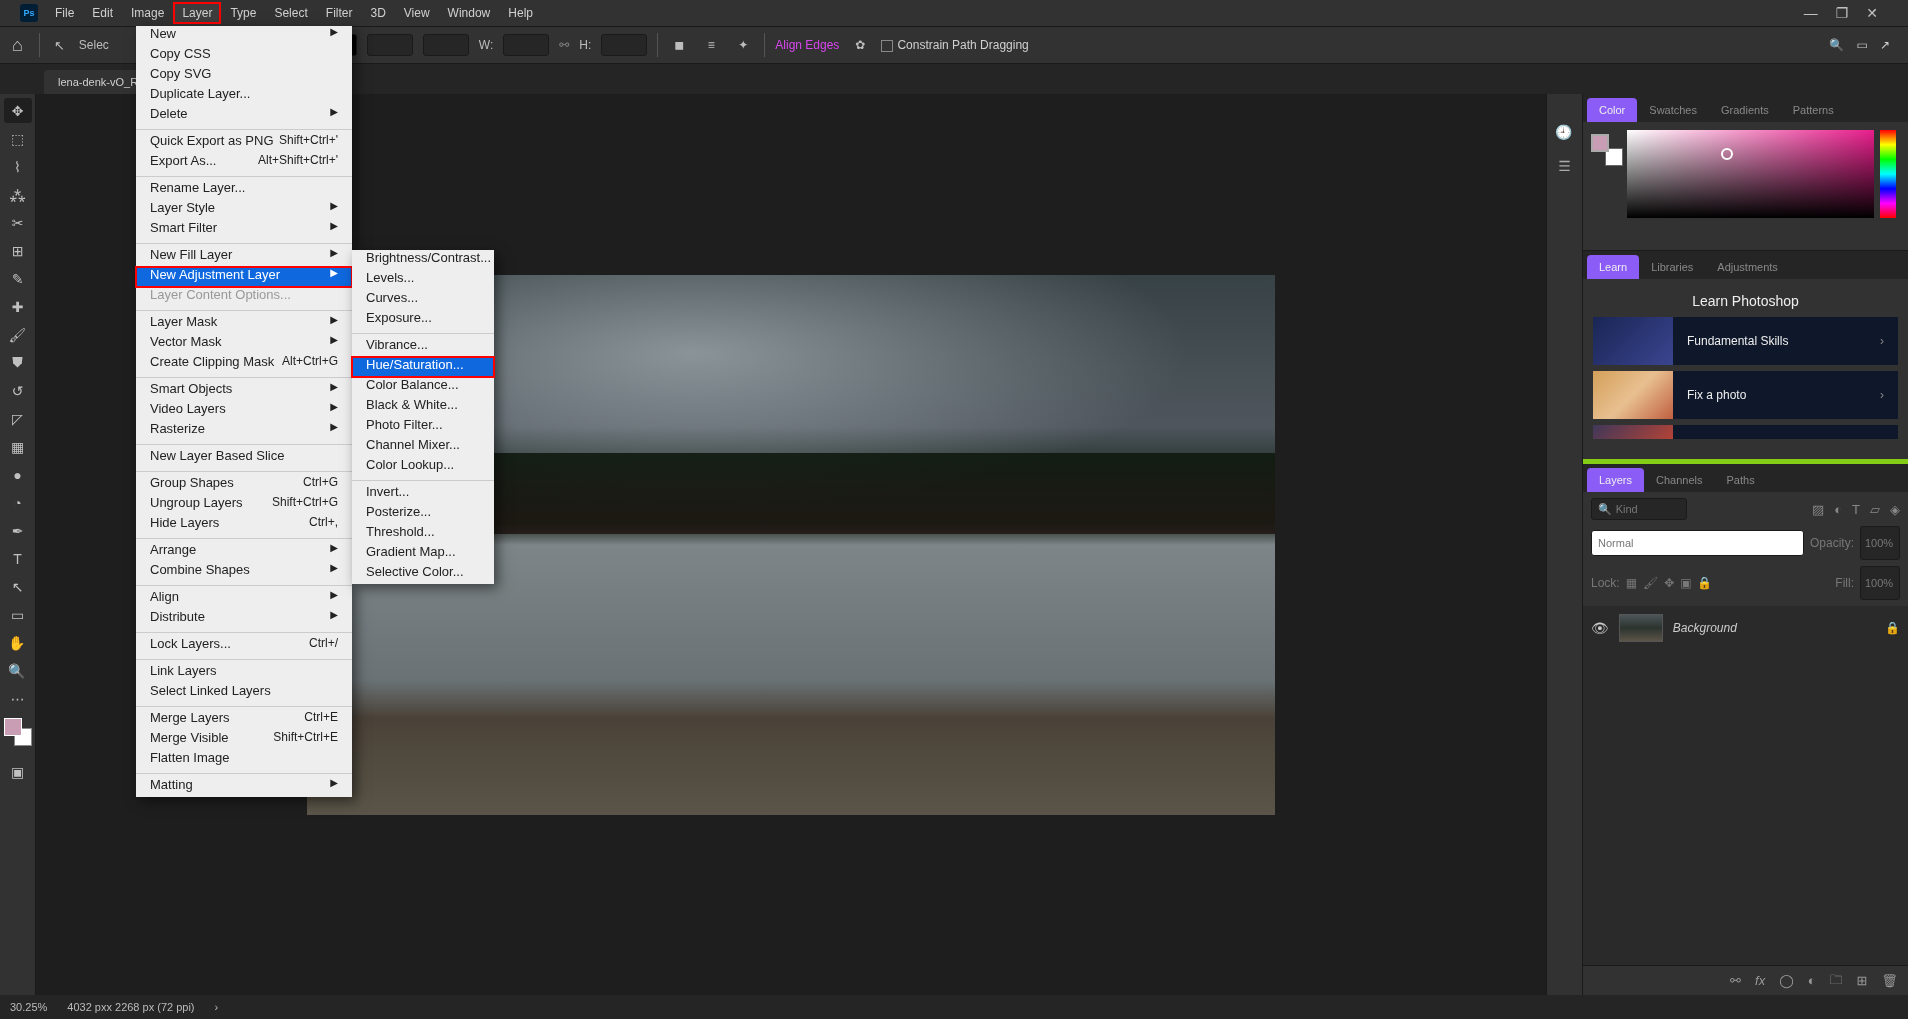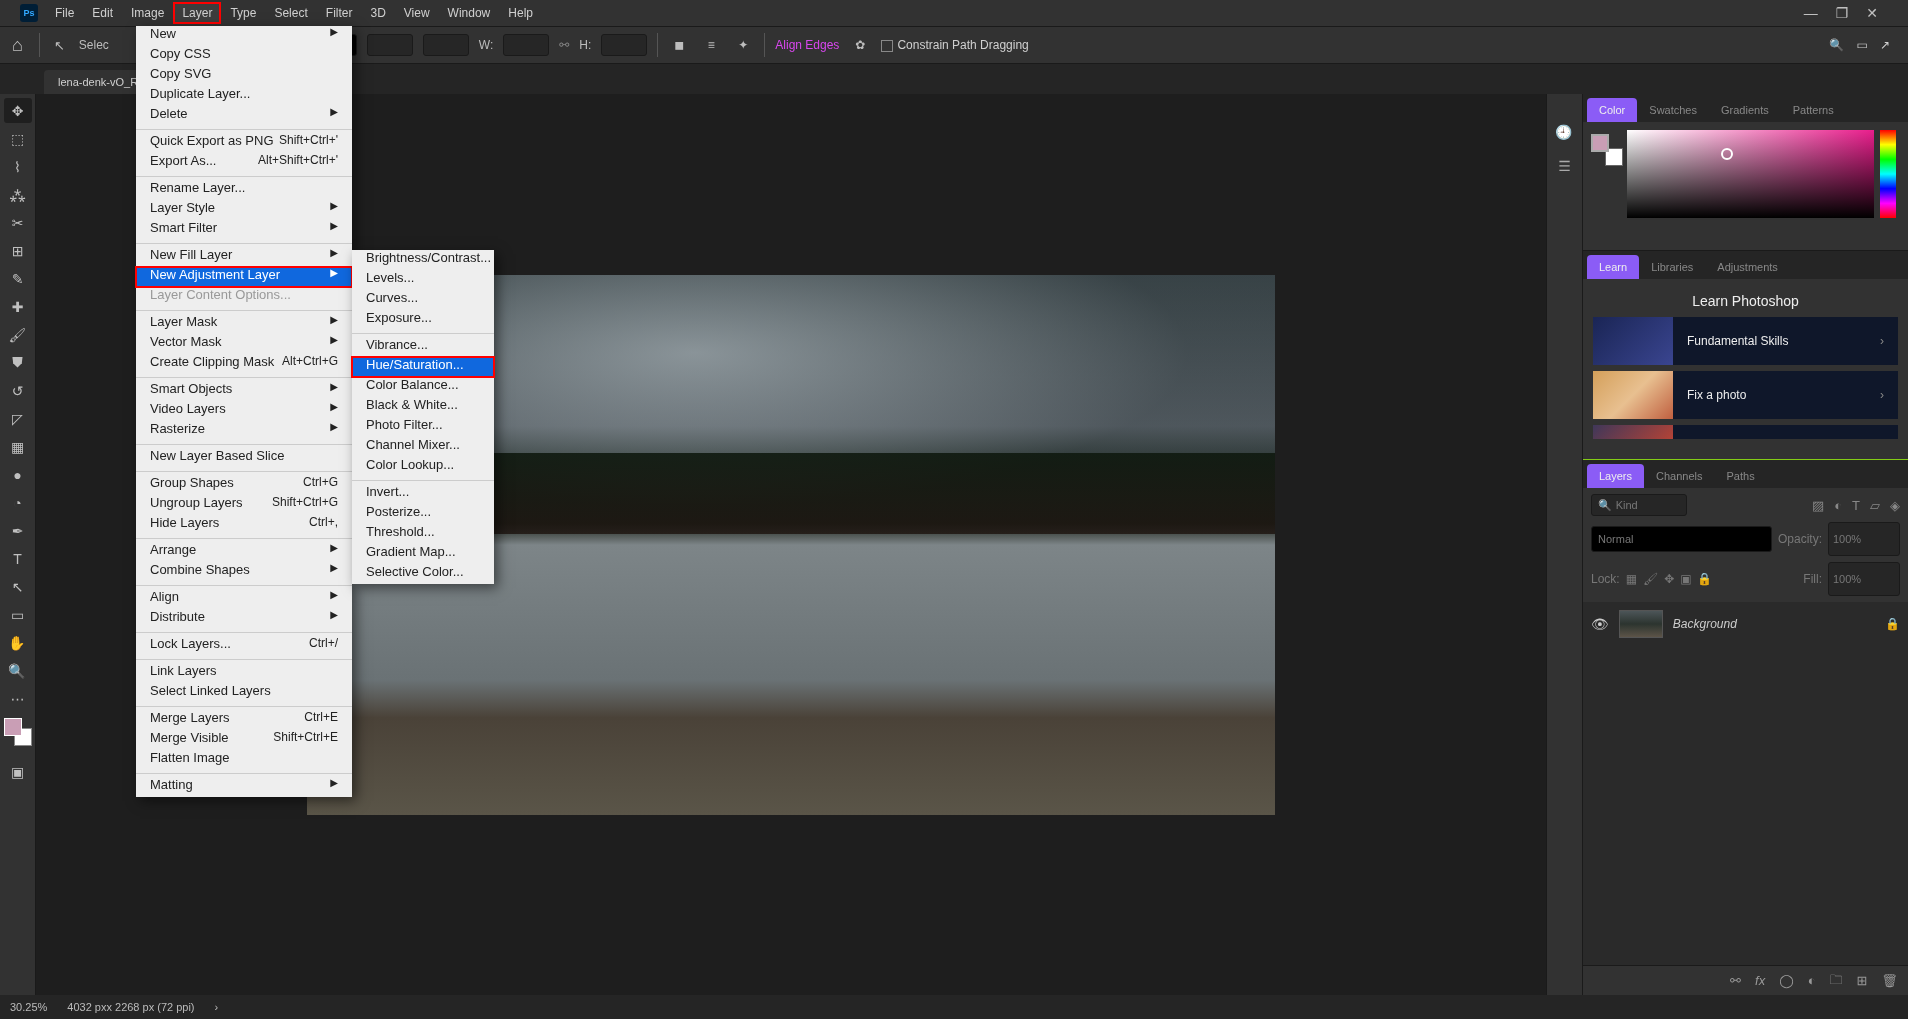--- a/index.html
+++ b/index.html
@@ -53,27 +53,27 @@
 .learn-title{color:#eee;font-size:14px;margin-bottom:8px}
 .learn-sub{color:#bbb;font-size:11px;line-height:1.4;margin-bottom:14px}
 .learn-item{display:flex;align-items:center;background:#0f172a;margin-bottom:6px;height:48px;cursor:pointer}
 .learn-thumb{width:80px;height:48px}
 .lt1{background:linear-gradient(135deg,#1a2555,#3a4590)}
 .lt2{background:linear-gradient(135deg,#d4a05a,#e8c090,#c06040)}
 .lt3{background:linear-gradient(135deg,#2a3560,#c84530)}
 .learn-label{flex:1;color:#eee;padding-left:14px;text-align:left;font-size:12px}
 .learn-chev{padding-right:14px;color:#888}
 .learn-item.cut{height:14px;overflow:hidden}
-.layers-panel{border-top:1px solid #84cc16;flex:1;display:flex;flex-direction:column}
+.layers-panel{border-top:5px solid #84cc16;flex:1;display:flex;flex-direction:column}
 .layers-controls{padding:6px 8px;display:flex;flex-direction:column;gap:6px}
 .lc-row{display:flex;align-items:center;gap:6px;color:#777}
 .lc-search{background:#262626;border:1px solid #1a1a1a;height:22px;flex:0 0 96px;border-radius:3px;padding:0 6px;display:flex;align-items:center;gap:4px;font-size:11px}
 .lc-icons{display:flex;gap:10px;margin-left:auto;color:#888;font-size:13px}
-.lc-select{background:#000000;border:1px solid #1a1a1a;height:22px;flex:1;border-radius:3px;padding:12px 6px;display:flex;align-items:center;font-size:11px;color:#777}
-.lc-field{background:#262626;border:1px solid #1a1a1a;height:20px;width:72px;border-radius:3px;padding:16px 4px;font-size:11px;color:#888;display:flex;align-items:center;color:#777}
+.lc-select{background:#ffffff;border:1px solid #1a1a1a;height:22px;flex:1;border-radius:3px;padding:12px 6px;display:flex;align-items:center;font-size:11px;color:#777}
+.lc-field{background:#262626;border:1px solid #1a1a1a;height:20px;width:40px;border-radius:3px;padding:16px 4px;font-size:11px;color:#888;display:flex;align-items:center;color:#777}
 .layer-list{flex:1;background:#2a2a2a;padding:4px 0}
 .layer-row{display:flex;align-items:center;height:36px;padding:0 8px;gap:10px}
 .layer-eye{color:#ccc;font-size:14px}
 .layer-thumb{width:44px;height:28px;background:linear-gradient(180deg,#4c5558,#2c342f,#5c5448);border:1px solid #555}
 .layer-name{color:#ccc;font-style:italic;font-size:12px}
 .layer-lock{margin-left:auto;color:#888}
 .layers-footer{height:30px;border-top:1px solid #1a1a1a;display:flex;align-items:center;justify-content:flex-end;gap:14px;padding:0 10px;color:#999;font-size:13px}
 .status{height:24px;background:#252525;display:flex;align-items:center;padding:0 10px;gap:20px;font-size:11px;color:#bbb}
 
 

